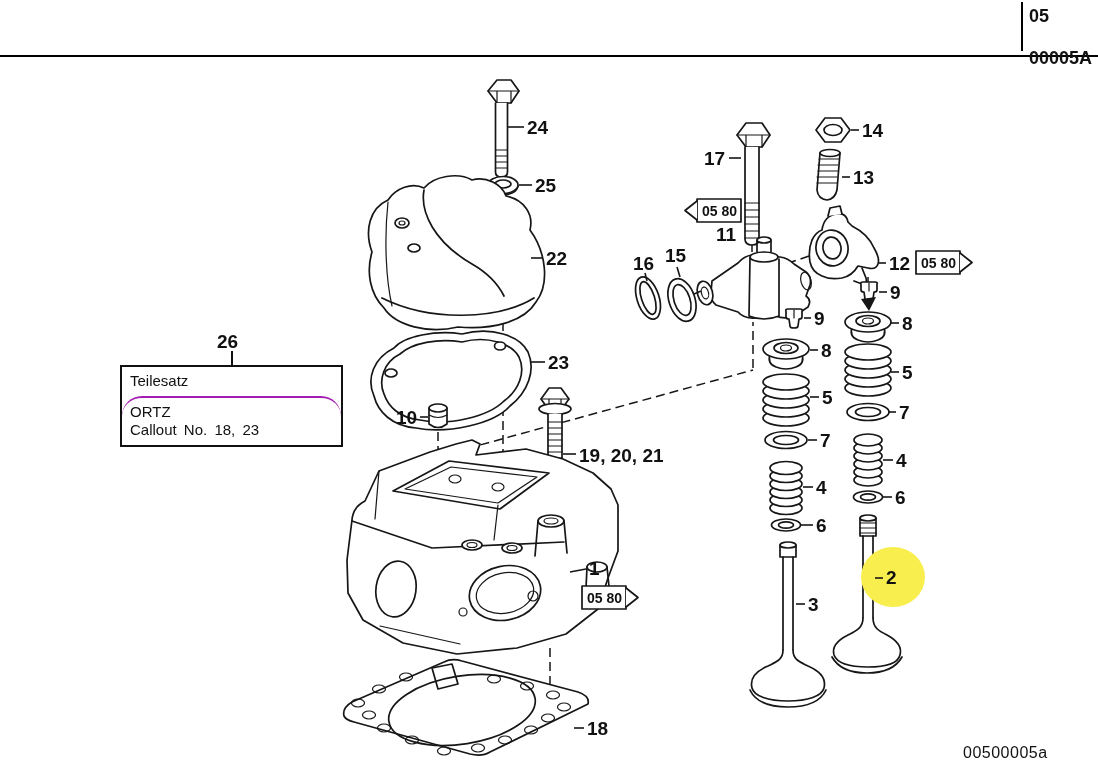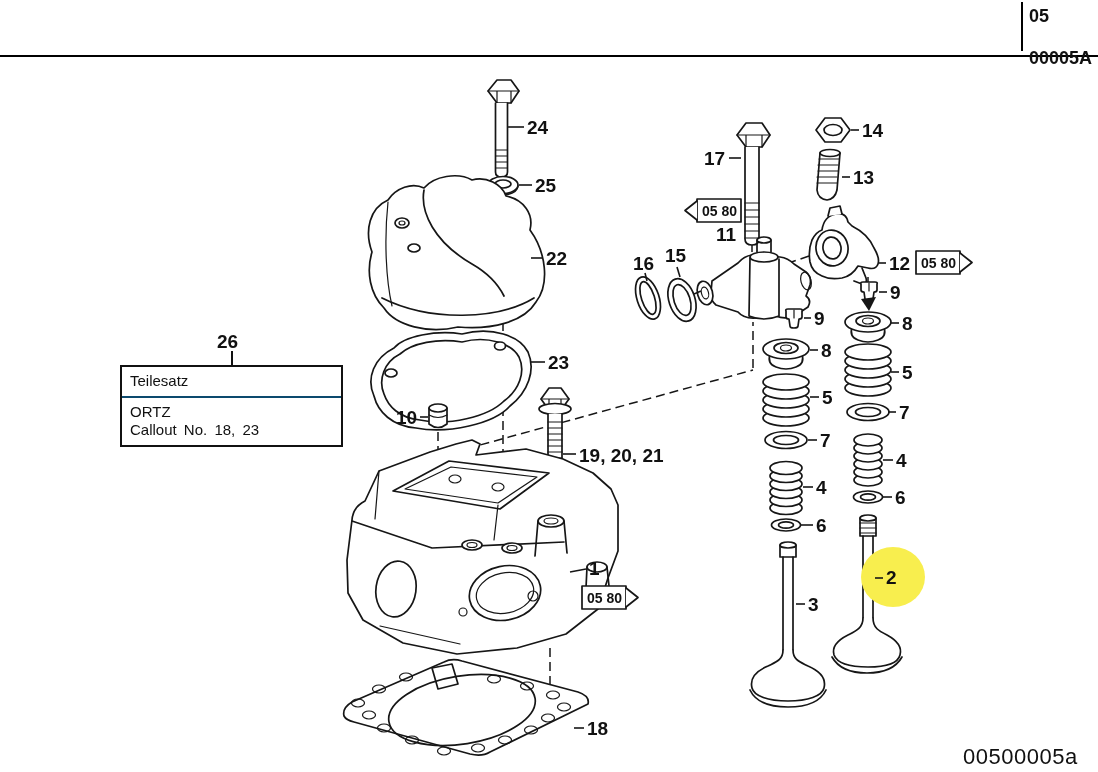--- a/index.html
+++ b/index.html
@@ -8,26 +8,26 @@
   
   #top-rule{position:absolute;left:0;top:55px;width:1098px;height:2px;background:#000;}
   #corner-sep{position:absolute;left:1021px;top:2px;width:2px;height:49px;background:#000;}
   .corner-txt{position:absolute;left:1029px;font-weight:700;font-size:18px;line-height:20px;}
   #sheet-no{top:6px;}
   #figure-no{top:28px;margin-top:20px;}
   
   #note-callout{position:absolute;left:217px;top:331px;font-weight:700;font-size:19px;text-align:right;}
   #note-link{position:absolute;left:231px;top:351px;width:2px;height:14px;background:#111;}
   #note-box{position:absolute;left:120px;top:365px;width:219px;border:2px solid #111;font-size:15px;line-height:18px;}
-  .note-row{padding:5px 8px 6px 8px;}
-  .note-row + .note-row{border-top:2px solid #0c4a6e;}
+  .note-row{padding:5px 8px 6px 8px;border-radius:20px;}
+  .note-row + .note-row{border-top:2px solid #a21caf;}
   .note-row .b{font-weight:400;}
   #note-box div{word-spacing:3px;}
   
-  #footer-id{position:absolute;left:963px;top:744px;font-size:22px;letter-spacing:.5px;}
+  #footer-id{position:absolute;left:963px;top:744px;font-size:16px;letter-spacing:.5px;}
   
   svg{position:absolute;left:0;top:0;}
   .ln{stroke:#161616;stroke-width:1.7;fill:none;stroke-linecap:round;stroke-linejoin:round;}
   .fw{stroke:#161616;stroke-width:1.7;fill:#ffffff;stroke-linecap:round;stroke-linejoin:round;}
   .thin{stroke-width:1.2;}
   .dash{stroke:#161616;stroke-width:1.5;fill:none;stroke-dasharray:9 5;}
   .lead{stroke:#161616;stroke-width:1.6;fill:none;}
   .lbl{font:700 19px "Liberation Sans",sans-serif;fill:#111;}
   .reftxt{font:700 14px "Liberation Sans",sans-serif;fill:#111;}
   .blk{fill:#161616;stroke:none;}

